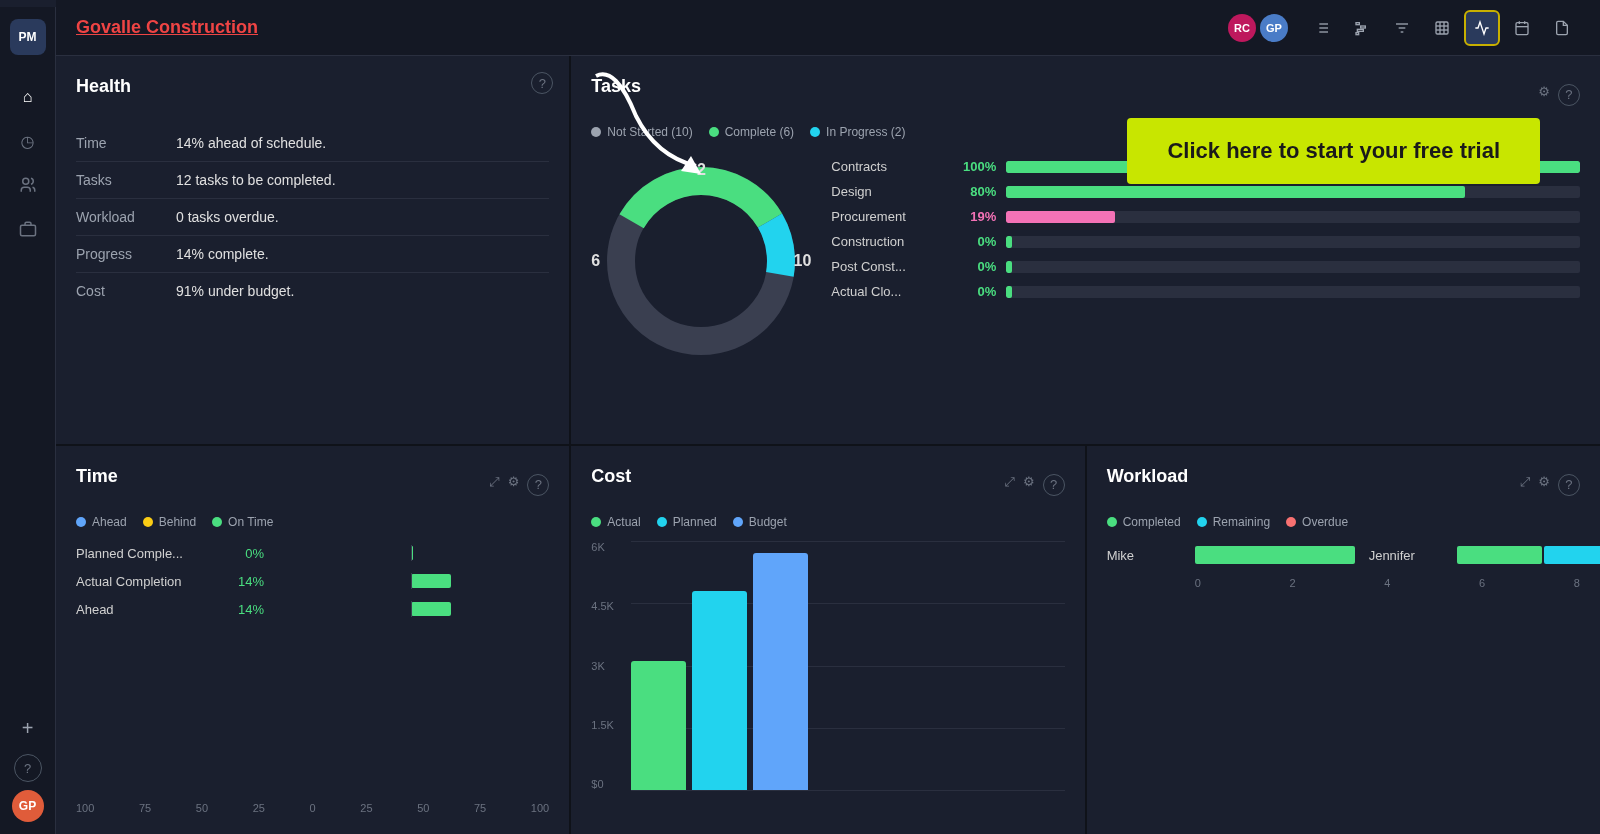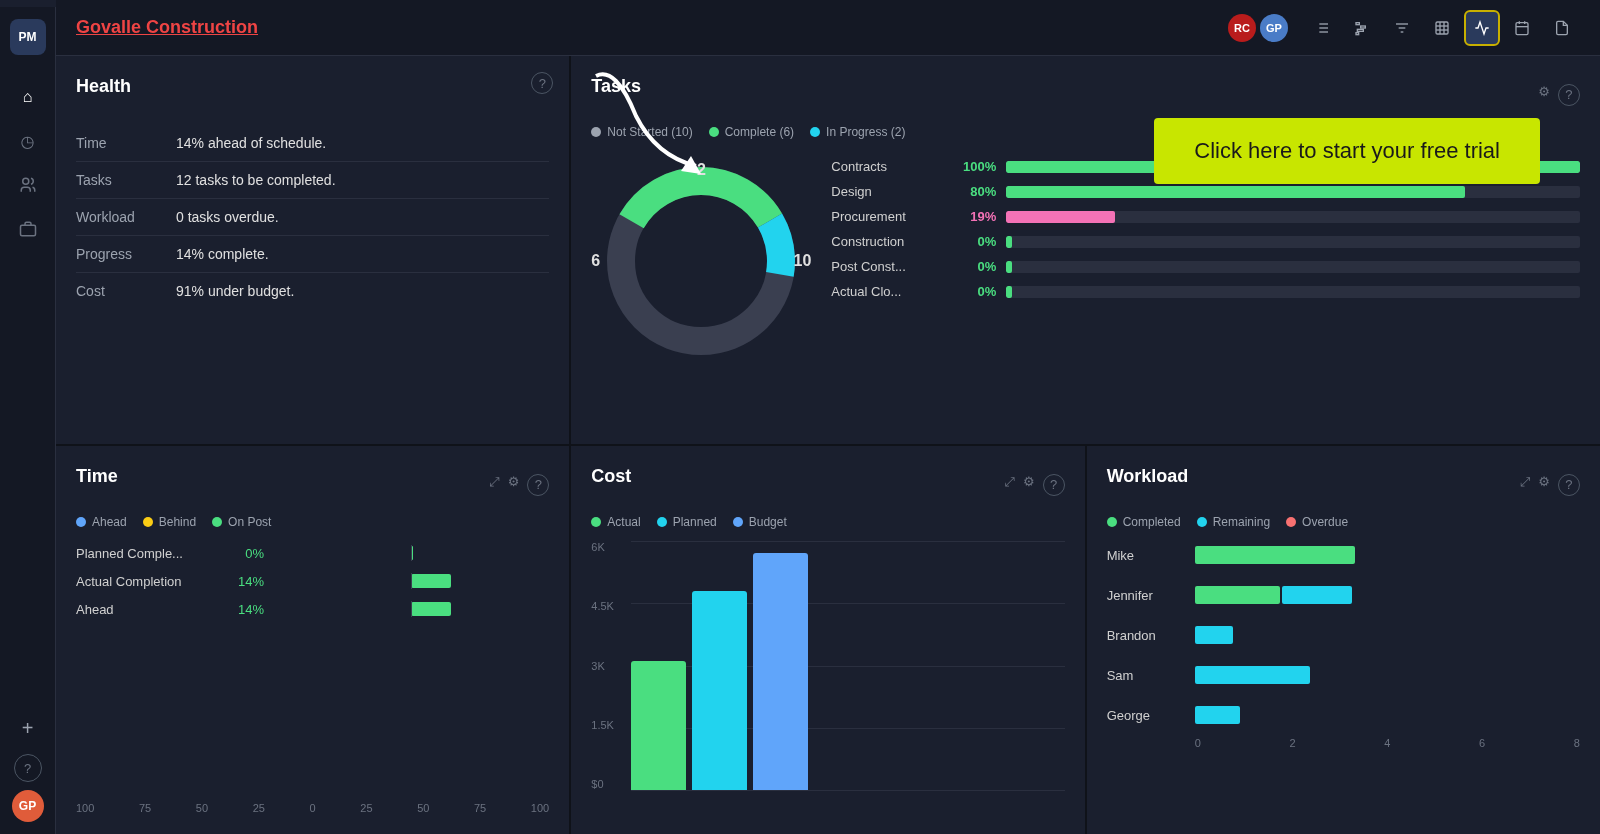--- a/index.html
+++ b/index.html
@@ -133,35 +133,35 @@
     .time-label { width: 140px; font-size: 13px; color: #d0d0d0; }
     .time-pct { width: 40px; font-size: 13px; color: #4ade80; text-align: right; }
     .time-bar-container { flex: 1; position: relative; height: 16px; display: flex; align-items: center; }
 
     
     .cost-legend { display: flex; gap: 16px; margin-bottom: 12px; }
     .bar { border-radius: 3px 3px 0 0; }
 
     
     .workload-legend { display: flex; gap: 16px; margin-bottom: 16px; }
-    .workload-rows { display: flex; flex-direction: column; gap: 20px; }
+    .workload-rows { display: flex; flex-direction: row; gap: 14px; }
     .workload-row { display: flex; align-items: center; gap: 8px; }
     .workload-name { width: 80px; font-size: 13px; color: #d0d0d0; }
     .workload-bars { flex: 1; display: flex; gap: 2px; align-items: center; height: 20px; }
     .wl-bar { height: 18px; border-radius: 2px; }
 
     
     .free-trial-banner {
       position: absolute;
       top: 60px;
       right: 80px;
       background: #c8e600;
       color: #1a1a1a;
       font-size: 22px;
-      font-weight: 400;
+      font-weight: 700;
       padding: 20px 40px;
       border-radius: 4px;
       z-index: 100;
       white-space: nowrap;
     }
 
     .panel-header-row { display: flex; align-items: center; justify-content: space-between; margin-bottom: 12px; }
   </style>
 </head>
 <body>
@@ -191,21 +191,21 @@
     <div class="sidebar-icon" style="color:#6b7280; border: 1px solid #4b5563; border-radius:50%; width:28px; height:28px; font-size:13px;">?</div>
     <div class="avatar" style="background:#e05c3a; width:32px; height:32px; font-size:12px;">GP</div>
   </div>
 </div>
 
 <div class="main">
 
   <div class="header">
     <span class="header-title">Govalle Construction</span>
     <div class="header-avatars">
-      <div class="avatar" style="background:#b91c1c; font-size:11px;">RC</div>
+      <div class="avatar" style="background:#be185d; font-size:11px;">RC</div>
       <div class="avatar" style="background:#4a7cc7; font-size:11px;">GP</div>
     </div>
     <div class="header-toolbar">
       <button class="toolbar-btn" title="List">
         <svg width="16" height="16" viewBox="0 0 24 24" fill="none" stroke="currentColor" stroke-width="2">
             <line x1="8" y1="6" x2="21" y2="6"></line>
             <line x1="8" y1="12" x2="21" y2="12"></line>
             <line x1="8" y1="18" x2="21" y2="18"></line>
             <line x1="3" y1="6" x2="3.01" y2="6"></line>
             <line x1="3" y1="12" x2="3.01" y2="12"></line>
@@ -404,21 +404,21 @@
         <div class="legend-item">
           <div class="legend-dot" style="background:#60a5fa;"></div>
           <span>Ahead</span>
         </div>
         <div class="legend-item">
           <div class="legend-dot" style="background:#facc15;"></div>
           <span>Behind</span>
         </div>
         <div class="legend-item">
           <div class="legend-dot" style="background:#4ade80;"></div>
-          <span>On Post</span>
+          <span>On Time</span>
         </div>
       </div>
 
       <div class="time-rows" style="flex:1;">
         <div class="time-row">
           <span class="time-label">Planned Comple...</span>
           <span class="time-pct">0%</span>
           <div class="time-bar-container">
 
             <div style="position:absolute; left:50%; width:1px; height:100%; background:#3a3f50;"></div>

